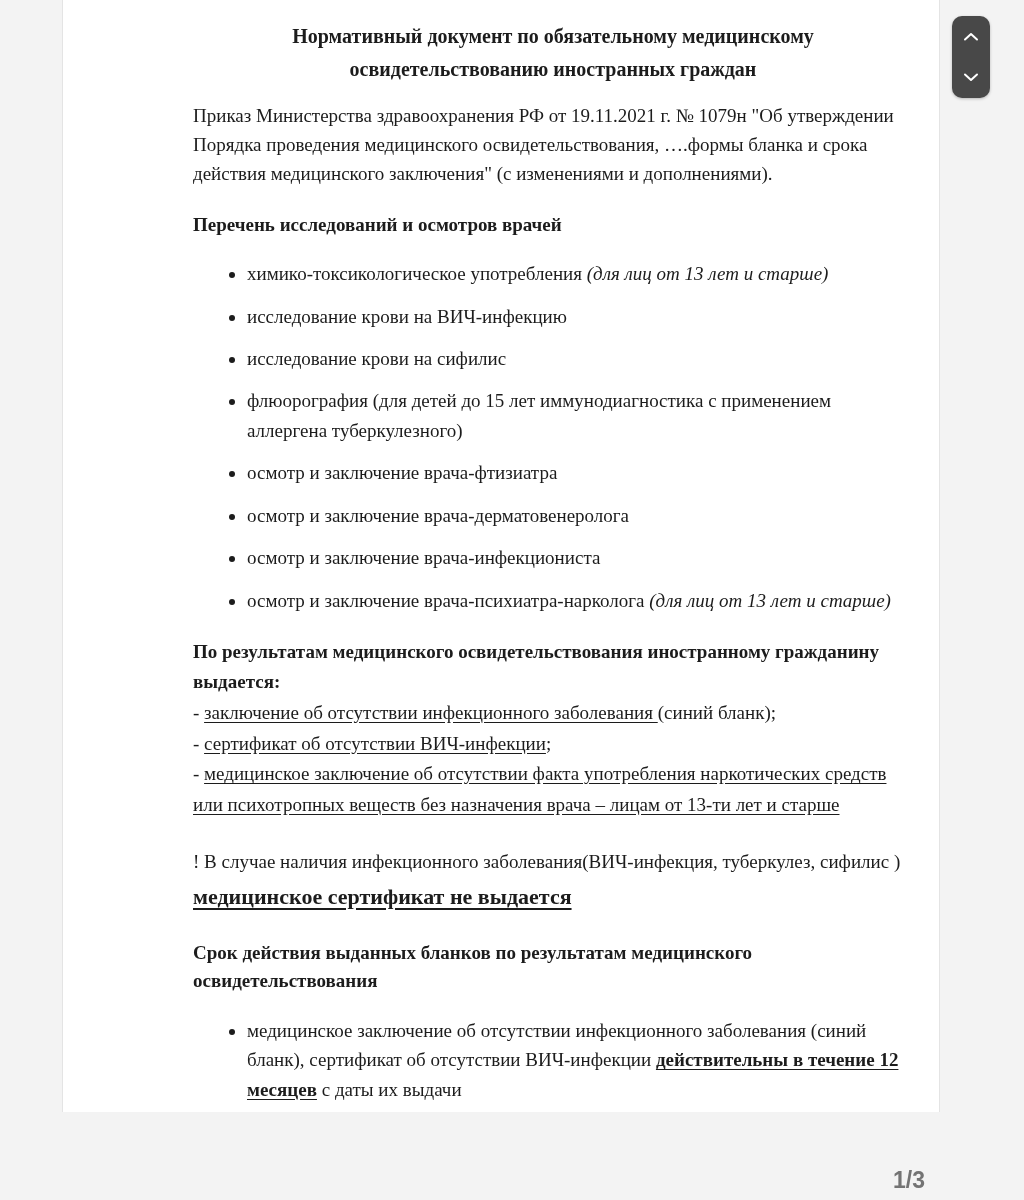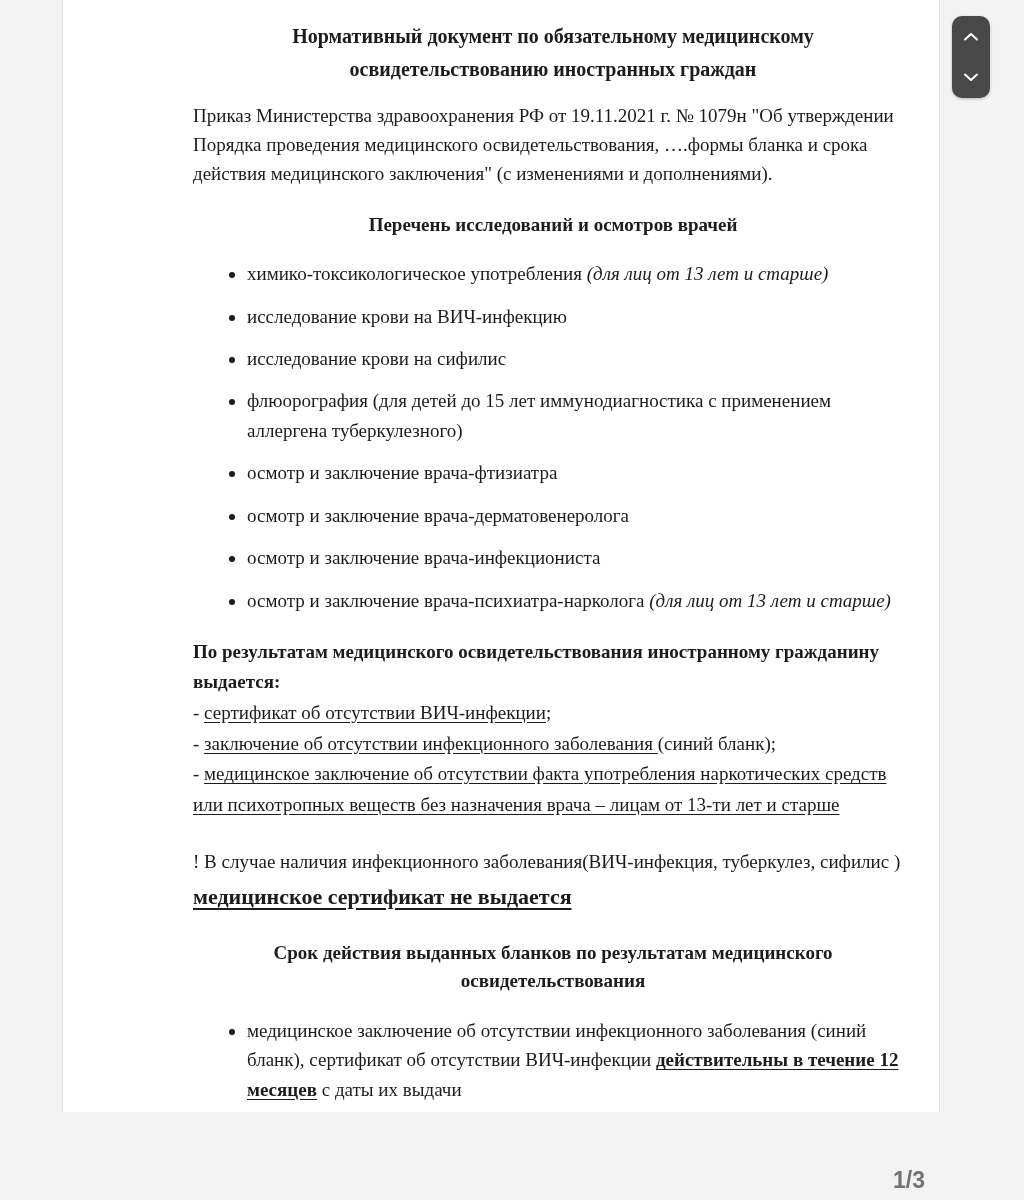--- a/index.html
+++ b/index.html
@@ -34,21 +34,21 @@
     line-height: 1.65;
     margin: 0 0 16px 0;
   }
   .intro {
     line-height: 1.52;
     margin: 8px 0 8px 0;
   }
   .section-heading {
     font-size: 19px;
     font-weight: bold;
-    text-align: center;
+    text-align: left;
     line-height: 1.5;
     margin: 22px 0 20px 0;
   }
   ul.doc-list {
     margin: 0 0 14px 0;
     padding-left: 54px;
     list-style: disc outside;
   }
   ul.doc-list li {
     line-height: 1.55;
@@ -135,22 +135,22 @@
         <li><span>исследование крови на сифилис</span><span class="it"></span></li>
         <li><span>флюорография (для детей до 15 лет  иммунодиагностика с применением аллергена туберкулезного)</span><span class="it"></span></li>
         <li><span>осмотр и заключение врача-фтизиатра</span><span class="it"></span></li>
         <li><span>осмотр и заключение врача-дерматовенеролога</span><span class="it"></span></li>
         <li><span>осмотр и заключение врача-инфекциониста</span><span class="it"></span></li>
         <li><span>осмотр и заключение врача-психиатра-нарколога </span><span class="it">(для лиц от 13 лет и старше)</span></li>
       </ul>
 
       <p class="results-lead">По результатам медицинского освидетельствования иностранному гражданину выдается:</p>
 
+      <p class="result-line"><span>- </span><span class="u">заключение об отсутствии инфекционного заболевания </span><span>(синий бланк);</span></p>
       <p class="result-line"><span>- </span><span class="u">сертификат об отсутствии ВИЧ-инфекции</span><span>;</span></p>
-      <p class="result-line"><span>- </span><span class="u">заключение об отсутствии инфекционного заболевания </span><span>(синий бланк);</span></p>
       <p class="result-line"><span>- </span><span class="u">медицинское заключение об отсутствии факта употребления наркотических средств или психотропных веществ без назначения врача – лицам от 13-ти лет и старше</span><span></span></p>
 
       <p class="warning"><span>! В случае наличия инфекционного заболевания(ВИЧ-инфекция, туберкулез, сифилис ) </span><span class="warning-strong">медицинское сертификат не выдается</span></p>
 
       <h2 class="section-heading">Срок действия выданных бланков по результатам медицинского освидетельствования</h2>
 
       <ul class="doc-list">
         <li><span>медицинское заключение об отсутствии инфекционного заболевания (синий бланк), сертификат об отсутствии ВИЧ-инфекции </span><span class="validity-strong">действительны в течение 12 месяцев</span><span> с даты их выдачи</span></li>
       </ul>
 

